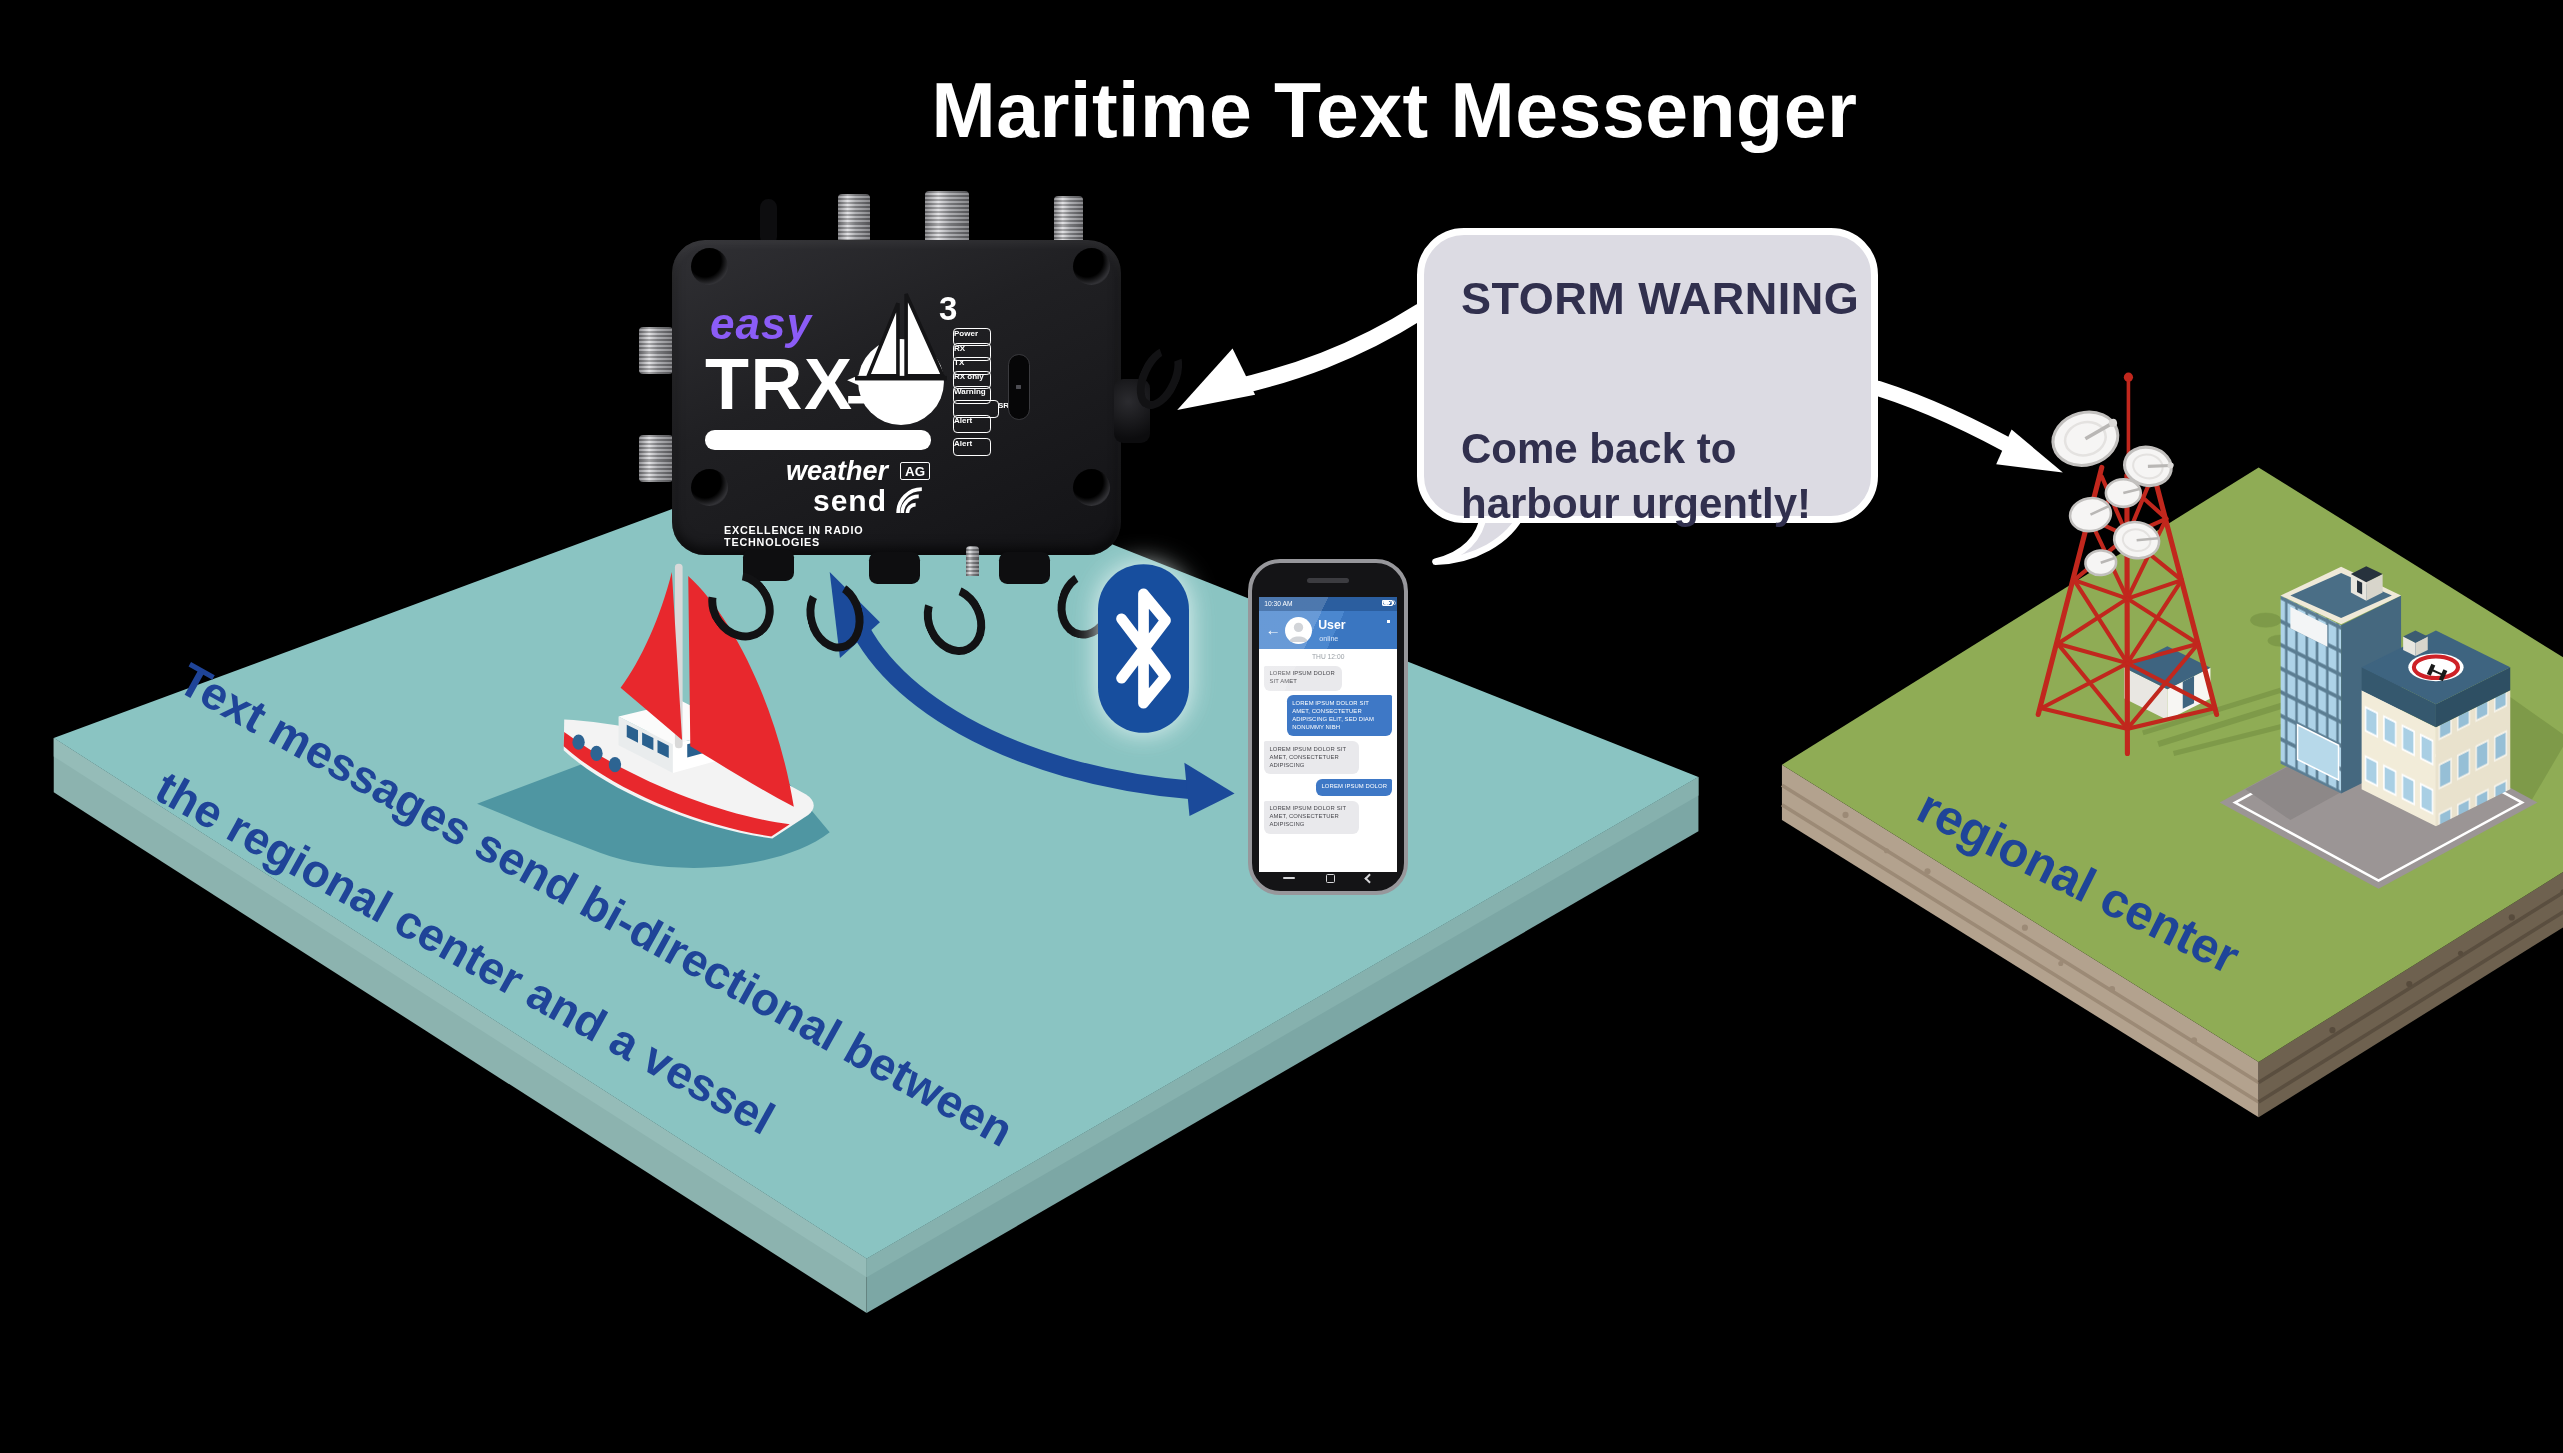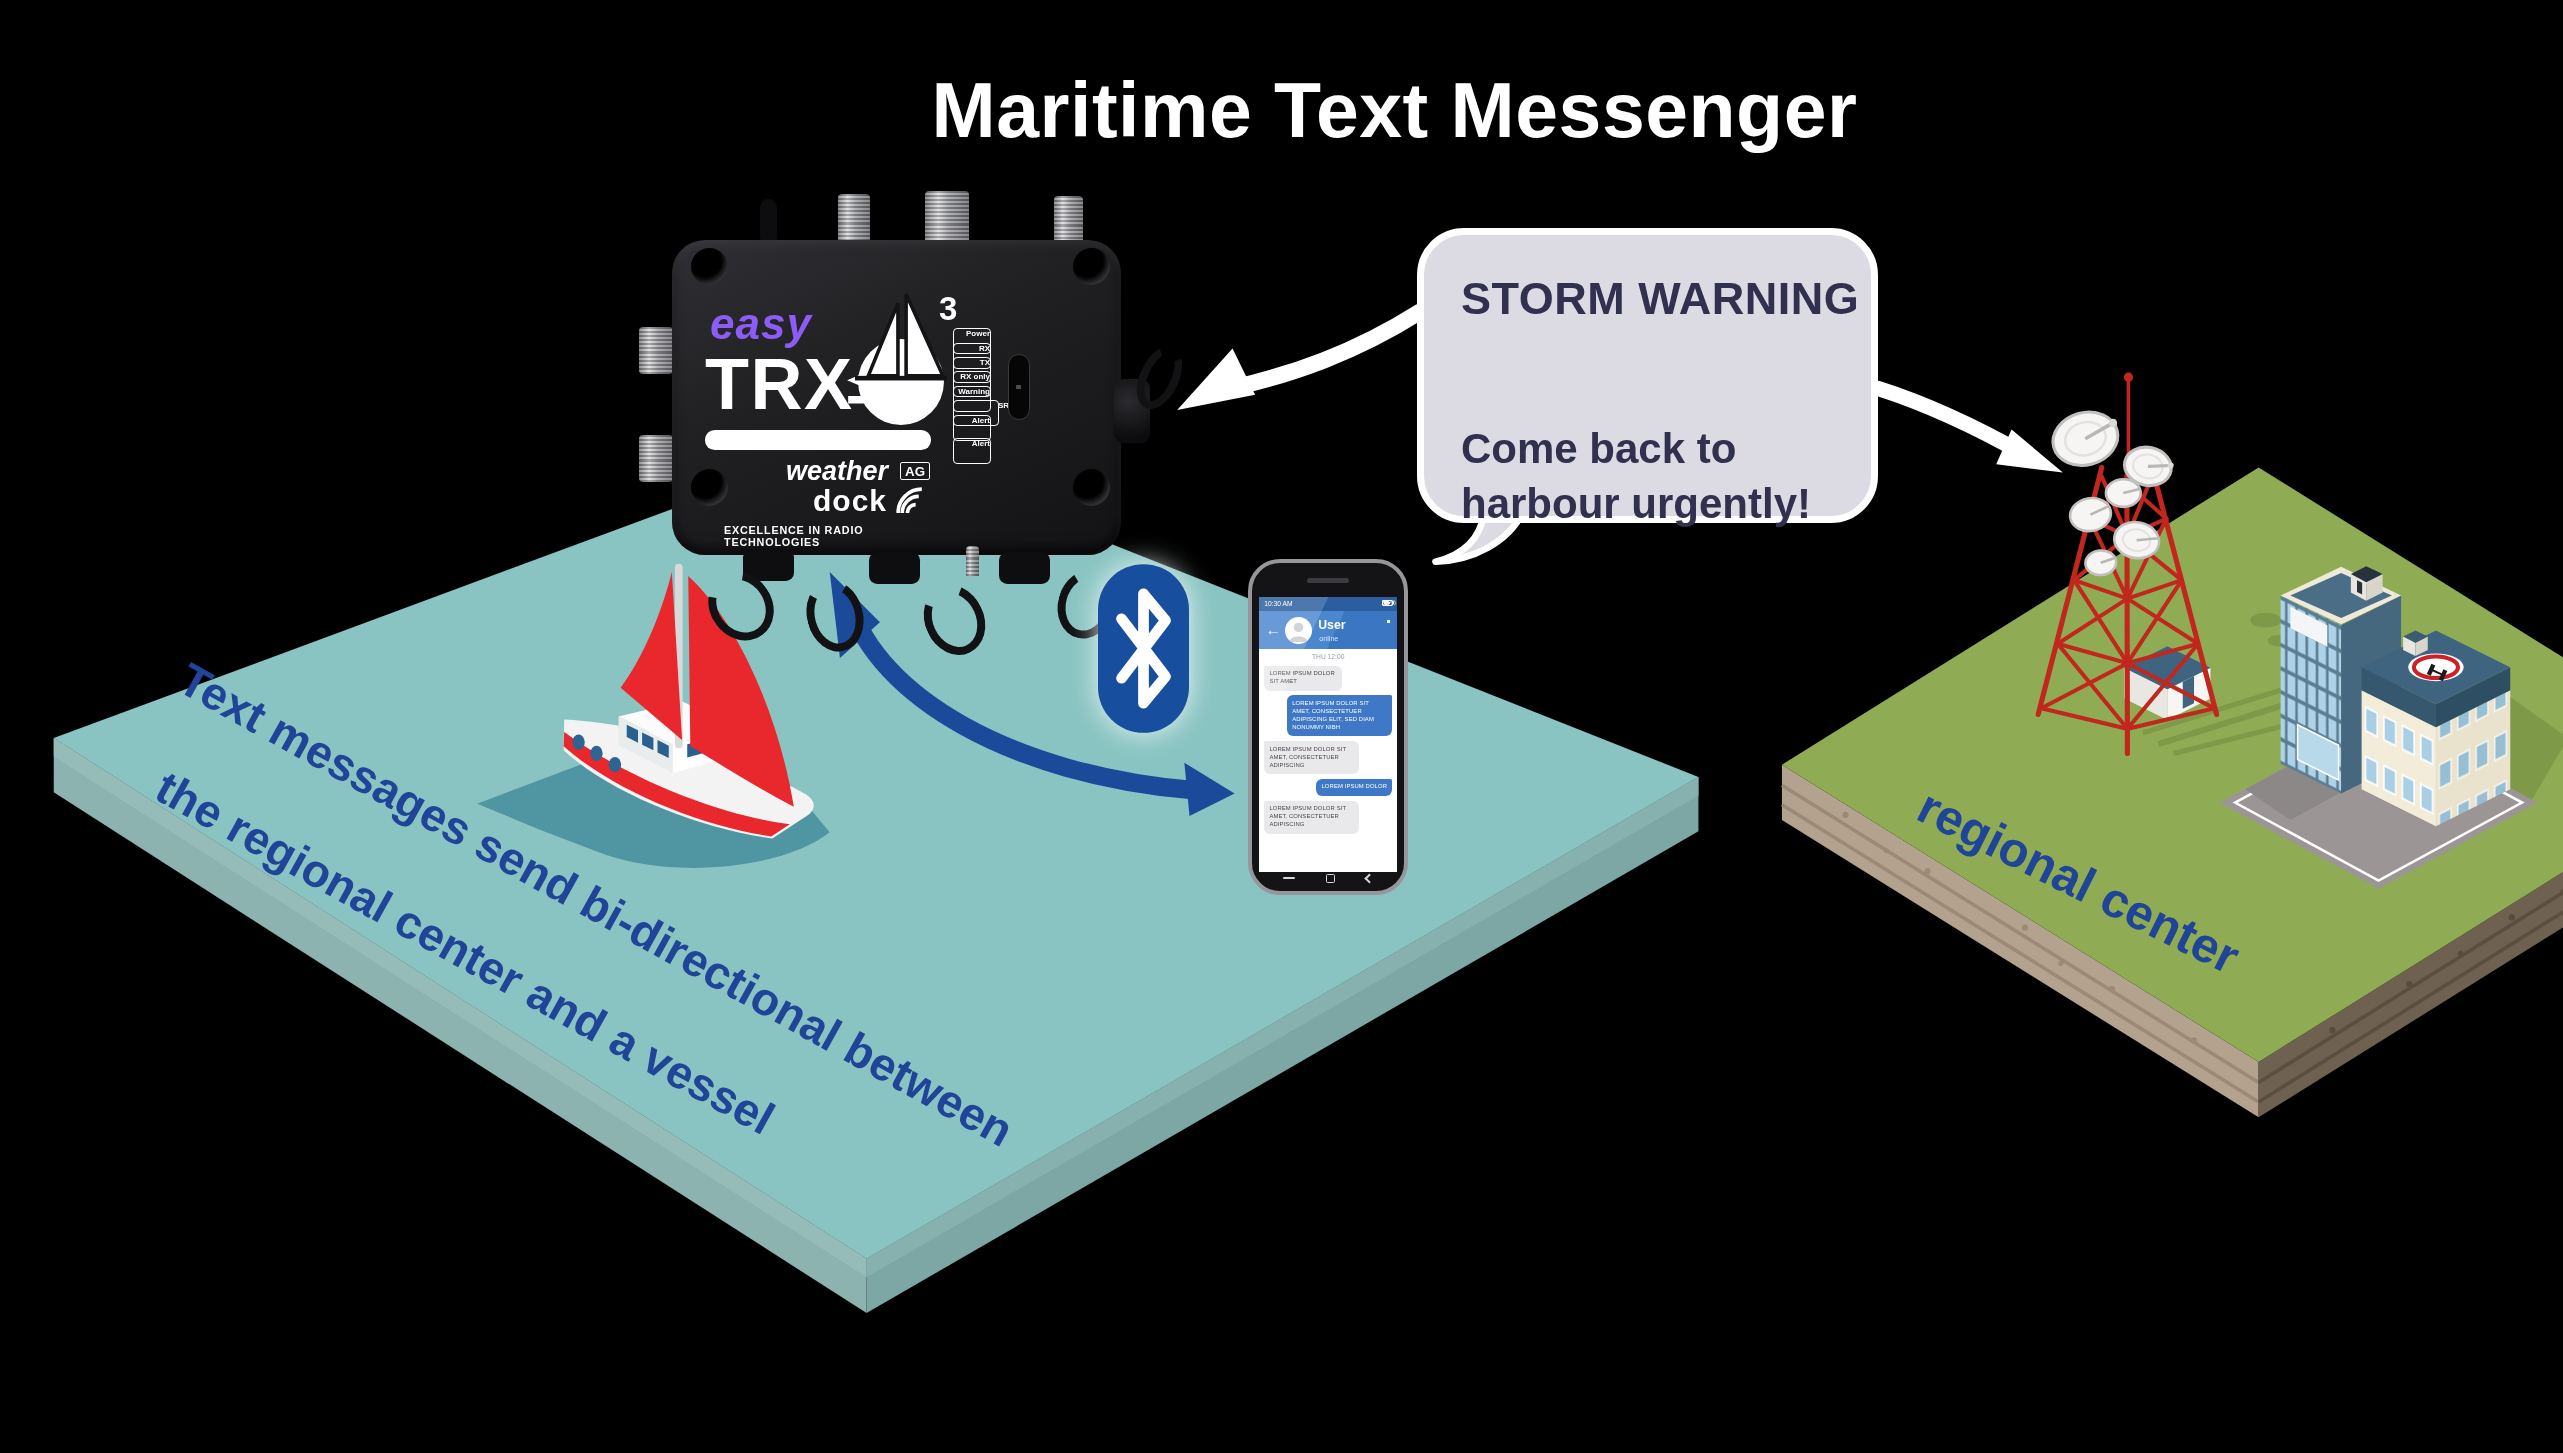--- a/index.html
+++ b/index.html
@@ -41,22 +41,22 @@
   .loop{border:8.2px solid #121214;border-radius:50%;border-top-color:transparent;background:transparent;}
   .knob{background:radial-gradient(circle at 40% 35%,#2b2b2f,#0c0c0e 80%);border-radius:9.2px;}
   .dev-logo-easy{left:72px;top:109px;color:#8b5cf6;font-size:44px;font-weight:700;font-style:italic;letter-spacing:1px;}
   .dev-logo-3{left:301px;top:100px;color:#fff;font-size:33px;font-weight:700;}
   .dev-logo-trx{left:67px;top:153px;color:#fff;font-size:72px;font-weight:700;letter-spacing:1.5px;}
   .dev-bar{left:67px;top:240px;width:226px;height:19.5px;background:#fff;border-radius:9.7px;}
   .dev-weather{left:148px;top:266px;color:#fff;font-size:27px;font-style:italic;font-weight:700;}
   .dev-ag{left:262px;top:272px;color:#fff;font-size:13.3px;font-weight:700;border:1.5px solid #fff;padding:0.5px 4.1px;border-radius:2.1px;}
   .dev-dock{left:175px;top:294px;color:#fff;font-size:30px;font-weight:700;letter-spacing:1px;}
   .dev-tag{left:86px;top:334px;width:215px;color:#fff;font-size:10.8px;font-weight:700;letter-spacing:0.8px;text-align:left;}
-  .led-label{left:315px;width:38px;height:26px;border:1px solid #fff;border-radius:4.1px;color:#fff;
-             font-size:8px;font-weight:700;text-align:right;line-height:10.3px;}
+  .led-label{left:315px;width:38px;height:18px;border:1px solid #fff;border-radius:4.1px;color:#fff;
+             font-size:8px;font-weight:700;text-align:left;line-height:10.3px;}
   .led-pill{left:370px;top:164px;width:21.5px;height:66px;border-radius:10.8px;background:#060607;
             border:1.5px solid #3a3a3e;display:flex;flex-direction:column;align-items:center;
             justify-content:space-evenly;position:absolute;}
   .led-pill i{width:4.6px;height:4.6px;border-radius:50%;background:#4c4c52;display:block;}
 
   
   .bt{position:absolute;left:1098px;top:564px;width:91px;height:169px;
       filter:drop-shadow(0 0 13.3px rgba(235,248,248,.95));}
 
   
@@ -360,21 +360,21 @@
     <svg style="left:217px;top:101px;" width="92" height="136" viewBox="0 0 180 266">
       <circle cx="90" cy="178" r="84" fill="#fff"></circle>
       <path d="M84,24 L84,166 L26,166 Z" fill="#fff" stroke="#141416" stroke-width="7"></path>
       <path d="M100,6 L100,166 L172,166 Z" fill="#fff" stroke="#141416" stroke-width="7"></path>
       <rect x="0" y="166" width="180" height="9" fill="#141416"></rect>
     </svg>
 
     <div class="dev-bar"></div>
     <div class="dev-weather">weather</div>
     <div class="dev-ag">AG</div>
-    <div class="dev-dock">dock</div>
+    <div class="dev-dock">send</div>
     <svg style="left:257px;top:295px;" width="32" height="30" viewBox="0 0 62 58">
       <path d="M6,54 A46,46 0 0 1 52,8" fill="none" stroke="#fff" stroke-width="7"></path>
       <path d="M14,54 A32,32 0 0 1 46,22" fill="none" stroke="#fff" stroke-width="7"></path>
       <path d="M24,54 A16,16 0 0 1 40,38" fill="none" stroke="#fff" stroke-width="7"></path>
     </svg>
     <div class="dev-tag">EXCELLENCE IN RADIO TECHNOLOGIES</div>
 
     <div class="led-label" style="top:138px;">Power</div>
     <div class="led-label" style="top:153px;">RX</div>
     <div class="led-label" style="top:167px;">TX</div>

